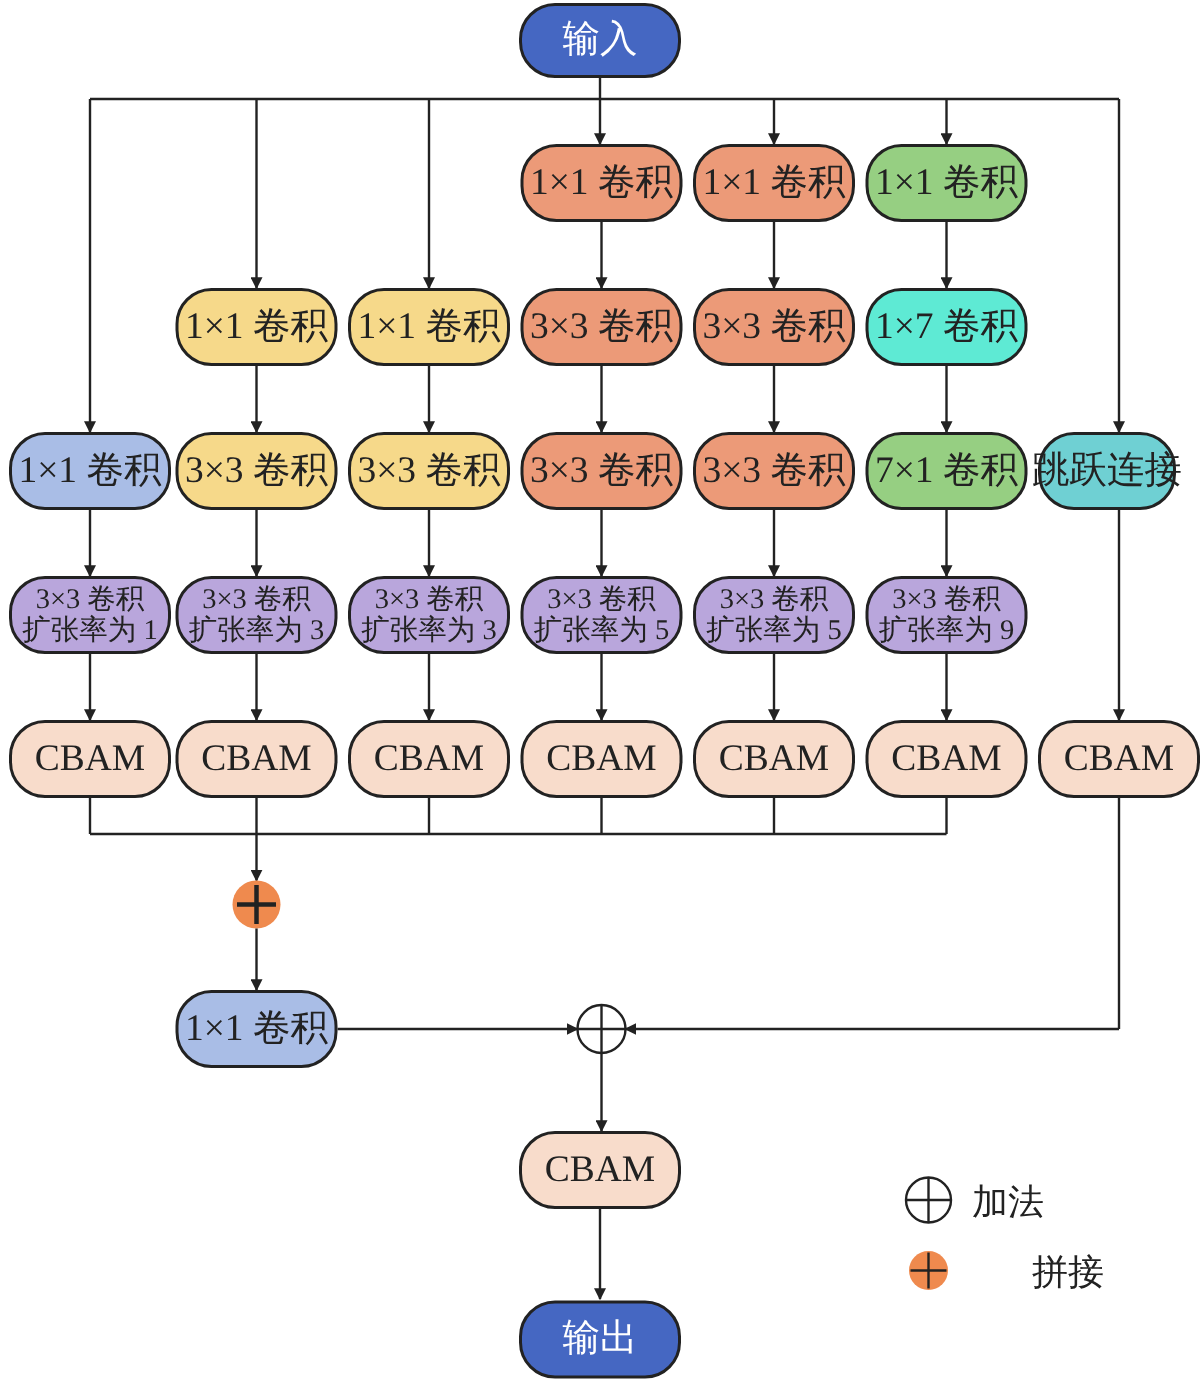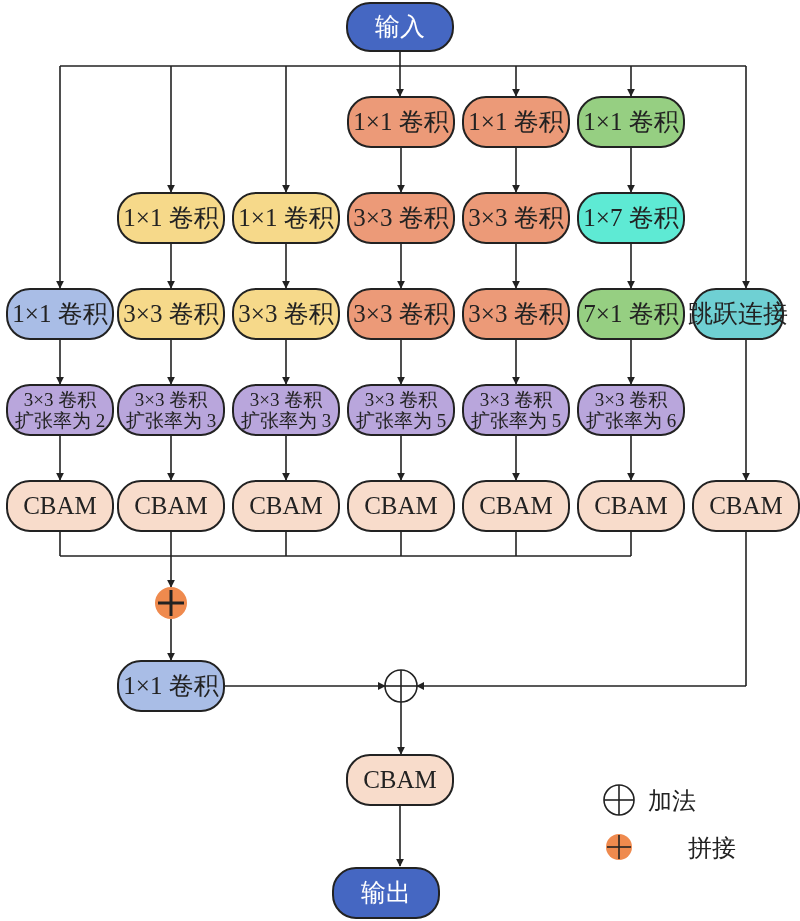--- a/index.html
+++ b/index.html
@@ -88,21 +88,21 @@
   </svg>
 <div id="boxes">
     <div class="box io" style="left: 346px; top: 2px; width: 108px; height: 50px;">
       <span>输入</span>
     </div>
     <div class="box" style="left: 6px; top: 288px; width: 108px; height: 52px; background: rgb(169, 189, 230);">
       <span>1×1 卷积</span>
     </div>
     <div class="box small" style="left: 6px; top: 384px; width: 108px; height: 52px; background: rgb(185, 166, 220);">
       <span>3×3 卷积</span>
-      <span>扩张率为 2</span>
+      <span>扩张率为 1</span>
     </div>
     <div class="box" style="left: 6px; top: 480px; width: 108px; height: 52px; background: rgb(248, 220, 203);">
       <span>CBAM</span>
     </div>
     <div class="box" style="left: 117px; top: 192px; width: 108px; height: 52px; background: rgb(246, 217, 138);">
       <span>1×1 卷积</span>
     </div>
     <div class="box" style="left: 117px; top: 288px; width: 108px; height: 52px; background: rgb(246, 217, 138);">
       <span>3×3 卷积</span>
     </div>
@@ -162,35 +162,35 @@
       <span>1×1 卷积</span>
     </div>
     <div class="box" style="left: 577px; top: 192px; width: 108px; height: 52px; background: #5eead4;">
       <span>1×7 卷积</span>
     </div>
     <div class="box" style="left: 577px; top: 288px; width: 108px; height: 52px; background: rgb(150, 207, 130);">
       <span>7×1 卷积</span>
     </div>
     <div class="box small" style="left: 577px; top: 384px; width: 108px; height: 52px; background: rgb(185, 166, 220);">
       <span>3×3 卷积</span>
-      <span>扩张率为 6</span>
+      <span>扩张率为 9</span>
     </div>
     <div class="box" style="left: 577px; top: 480px; width: 108px; height: 52px; background: rgb(248, 220, 203);">
       <span>CBAM</span>
     </div>
     <div class="box" style="left: 692px; top: 288px; width: 92px; height: 52px; background: rgb(111, 208, 211);">
       <span>跳跃连接</span>
     </div>
     <div class="box" style="left: 692px; top: 480px; width: 108px; height: 52px; background: rgb(248, 220, 203);">
       <span>CBAM</span>
     </div>
     <div class="box" style="left: 117px; top: 660px; width: 108px; height: 52px; background: rgb(169, 189, 230);">
       <span>1×1 卷积</span>
     </div>
     <div class="box" style="left: 346px; top: 754px; width: 108px; height: 52px; background: rgb(248, 220, 203);">
       <span>CBAM</span>
     </div>
-    <div class="box io" style="left: 332px; top: 867px; width: 108px; height: 52px; text-align: center;">
+    <div class="box io" style="left: 346px; top: 867px; width: 108px; height: 52px; text-align: center;">
       <span>输出</span>
     </div>
     <div class="lbl" style="left: 648px; top: 785px; text-align: center;">加法</div>
     <div class="lbl" style="left: 688px; top: 832px;">拼接</div>
   </div>
 
 </body></html>

